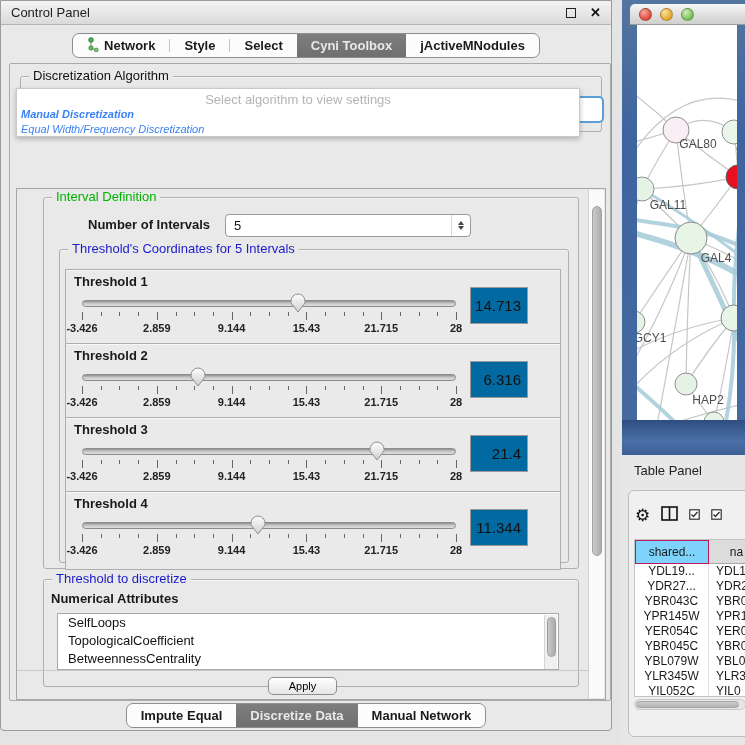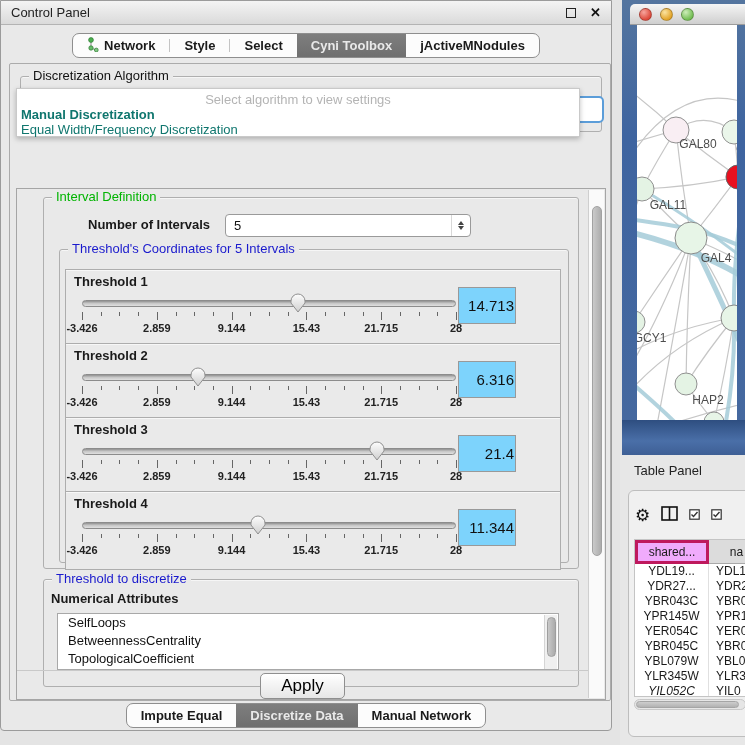--- a/index.html
+++ b/index.html
@@ -55,21 +55,21 @@
   .combo-arrows i.up { border-bottom:4px solid #444; }
   .combo-arrows i.dn { border-top:4px solid #444; }
 
   
   #algo-group { left:10px; top:12px; width:582px; height:56px; }
   #combo-fragment { position:absolute; left:560px; top:32px; width:34px; height:27px;
     background:#FFF; border:2px solid #5B9DD9; border-radius:5px; z-index:4; }
   #algo-popup { position:absolute; left:6px; top:24px; width:564px; height:49px; z-index:6;
     background:#FFF; border:1px solid #C9C9C9; box-shadow:0 2px 5px rgba(0,0,0,.25); }
   #popup-placeholder { text-align:center; color:#B4B4B4; font-size:13px; padding-top:3px; }
-  .popup-option { font-size:13px; color:#0f766e; padding:0 4px; line-height:15px; }
+  .popup-option { font-size:11px; color:#3b82f6; padding:0 4px; line-height:15px;font-style:italic; }
   .popup-option:first-child { font-weight:bold; }
 
   #tabledata-group { left:10px; top:76px; width:583px; height:44px; }
   #tabledata-combo { left:8px; top:12px; width:565px; height:23px; }
 
   
   #main-panel { position:absolute; left:6px; top:124px; width:590px; height:512px;
     border:1px solid #A5A5A5; background:#E9E9E9; overflow:hidden; }
 
   #interval-group { left:26px; top:8px; width:536px; height:372px; }
@@ -83,37 +83,37 @@
   .slider-area { position:absolute; left:16px; top:22px; width:374px; height:46px; }
   .slider-track { position:absolute; left:0; right:0; top:8px; height:7px; border-radius:4px;
     border:1px solid #8C8C8C; background:linear-gradient(180deg,#909090,#C6C6C6 45%,#E0E0E0); }
   .slider-handle { position:absolute; top:0; width:18px; height:21px; transform:translateX(-50%); }
   .ticks { position:absolute; left:0; right:0; top:20px; height:9px; }
   .tick { position:absolute; width:1px; background:#666; top:0; }
   .tick.minor { height:4px; }
   .tick.major { height:8px; }
   .tick-labels { position:absolute; left:0; right:0; top:30px; height:13px; }
   .tick-label { position:absolute; transform:translateX(-50%); font-size:11px; font-weight:bold; color:#222; white-space:nowrap; }
-  .value-box { position:absolute; left:392px; top:17px; width:58px; height:37px;
-    border:1px solid #999; background:#7dd3fc; font-family:"Liberation Sans",sans-serif;
-    font-size:15px; color:#111; text-align:right; padding-right:1px; }
+  .value-box { position:absolute; left:404px; top:17px; width:58px; height:37px;
+    border:1px solid #999; background:#0369a1; font-family:"Liberation Sans",sans-serif;
+    font-size:15px; color:#111; text-align:right; padding-right:6px; }
 
   #attributes-group { left:26px; top:390px; width:536px; height:108px; }
   #numerical-label { position:absolute; left:34px; top:402px; font-weight:bold; }
   #attr-list { position:absolute; left:40px; top:424px; width:502px; height:57px;
     background:#FFF; border:1px solid #A8A8A8; overflow:hidden; }
   .attr-item { padding:1px 0 1px 10px; font-size:13px; line-height:16px; color:#111; }
   #attr-scrollbar { position:absolute; right:1px; top:1px; width:13px; height:54px;
     background:#F0F0F0; border-left:1px solid #D5D5D5; }
   #attr-thumb { position:absolute; left:1.5px; top:2px; width:9px; height:40px; border-radius:5px;
     background:linear-gradient(90deg,#C9C9C9,#ABABAB); border:1px solid #9E9E9E; }
 
   #apply-bar { position:absolute; left:0; top:481px; width:571px; height:30px;
     border-top:1px solid #C9C9C9; display:flex; align-items:center; justify-content:center; }
-  #apply-button { padding:2px 20px; font-size:17px; border:1px solid #8F8F8F; border-radius:5px;
+  #apply-button { padding:2px 20px; font-size:11px; border:1px solid #8F8F8F; border-radius:5px;
     background:linear-gradient(180deg,#FFFFFF,#E6E6E6); cursor:default; }
 
   #panel-scrollbar { position:absolute; right:1px; top:1px; width:16px; height:508px;
     background:#FAFAFA; border-left:1px solid #CFCFCF; }
   #panel-thumb { position:absolute; left:2.5px; top:16px; width:10px; height:350px; border-radius:6px;
     background:linear-gradient(90deg,#CACACA,#ADADAD); border:1px solid #A2A2A2; }
 
   
   #network-window { position:absolute; left:622px; top:0; width:123px; height:455px;
     background:linear-gradient(180deg,#54759F,#3E64A0 30%,#46699F); }
@@ -136,21 +136,21 @@
     background:#F0F0F0; border:1px solid #BEBEBE; border-radius:6px 0 0 6px; }
   #tp-toolbar { position:absolute; left:6px; top:8px; right:0; height:32px; display:flex; align-items:center; gap:11px; }
   #gear-icon { font-size:17px; color:#111; line-height:1; }
   #split-icon { display:inline-block; }
   .cb-icon { display:inline-block; }
   #tp-table { position:absolute; left:5px; top:48px; width:118px; height:158px; overflow:hidden;
     background:#FFF; border:1px solid #C4C4C4; border-right:none; }
   .tp-header { display:flex; height:24px; }
   .tp-hcell { font-size:12px; display:flex; align-items:center; justify-content:center;
     border-right:1px solid #9FC0CF; border-bottom:1px solid #A9A9A9; background:#DCDCDC; }
-  .tp-hcell.sel { background:#f0abfc; border:3px solid #be185d; }
+  .tp-hcell.sel { background:#7dd3fc; border:1px solid #be185d; }
   .tp-row { display:flex; height:15px; }
   .tp-cell { font-size:12px; line-height:15px; overflow:hidden; white-space:nowrap; }
   .tp-cell.c0 { text-align:center; border-right:1px solid #E0E0E0; }
   .tp-cell.c1 { padding-left:7px; }
   #tp-hscroll { position:absolute; left:5px; top:208px; width:112px; height:11px;
     background:#E6E6E6; border:1px solid #C8C8C8; border-radius:6px; }
   #tp-hthumb { position:absolute; left:1px; top:1px; width:103px; height:7px; border-radius:4px;
     background:linear-gradient(180deg,#CDCDCD,#B2B2B2); border:1px solid #A5A5A5; }
 
   .netlabel { font-size:12px; fill:#4D4D4D; }
@@ -415,22 +415,22 @@
           </div>
         </div>
 
       <div class="group" id="attributes-group">
         <span class="gtitle blue">Threshold to discretize</span>
       </div>
       <span id="numerical-label">Numerical Attributes</span>
       <div id="attr-list">
         <div id="attr-items">
             <div class="attr-item">SelfLoops</div>
+            <div class="attr-item">TopologicalCoefficient</div>
             <div class="attr-item">BetweennessCentrality</div>
-            <div class="attr-item">TopologicalCoefficient</div>
           </div>
         <div id="attr-scrollbar">
           <div id="attr-thumb"></div>
         </div>
       </div>
 
       <div id="apply-bar">
         <button id="apply-button">Apply</button>
       </div>
 
@@ -571,21 +571,21 @@
           </div>
           <div class="tp-row">
             <div class="tp-cell c0" style="width: 74px; flex: 0 0 74px;">YBL079W</div>
             <div class="tp-cell c1" style="width: 56px; flex: 0 0 56px;">YBL0</div>
           </div>
           <div class="tp-row">
             <div class="tp-cell c0" style="width: 74px; flex: 0 0 74px;">YLR345W</div>
             <div class="tp-cell c1" style="width: 56px; flex: 0 0 56px;">YLR3</div>
           </div>
           <div class="tp-row">
-            <div class="tp-cell c0" style="width: 74px; flex: 0 0 74px; font-style: italic;">YIL052C</div>
+            <div class="tp-cell c0" style="width: 74px; flex: 0 0 74px;">YIL052C</div>
             <div class="tp-cell c1" style="width: 56px; flex: 0 0 56px;">YIL0</div>
           </div>
         </div>
     </div>
     <div id="tp-hscroll">
       <div id="tp-hthumb"></div>
     </div>
   </div>
 </div>
 

